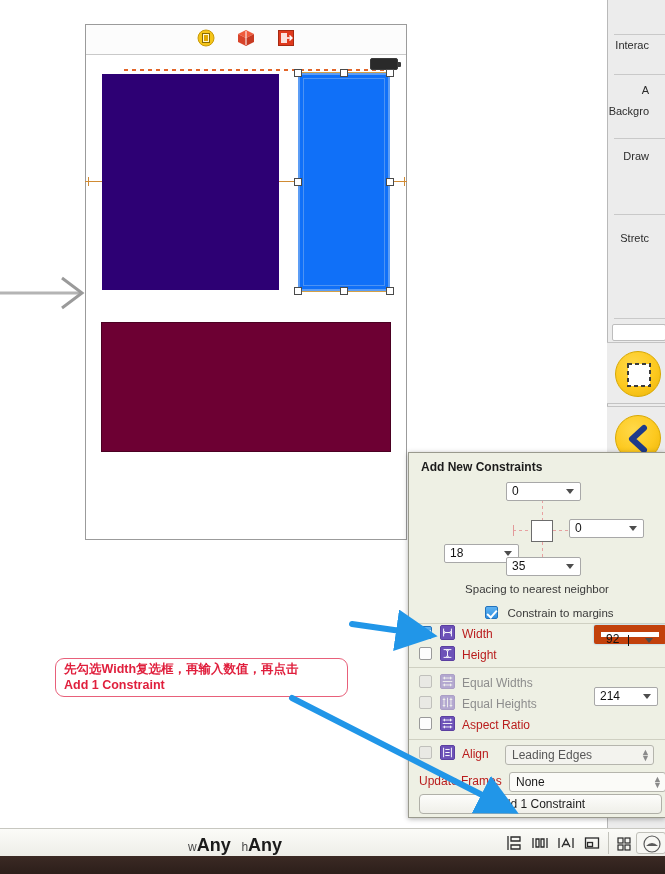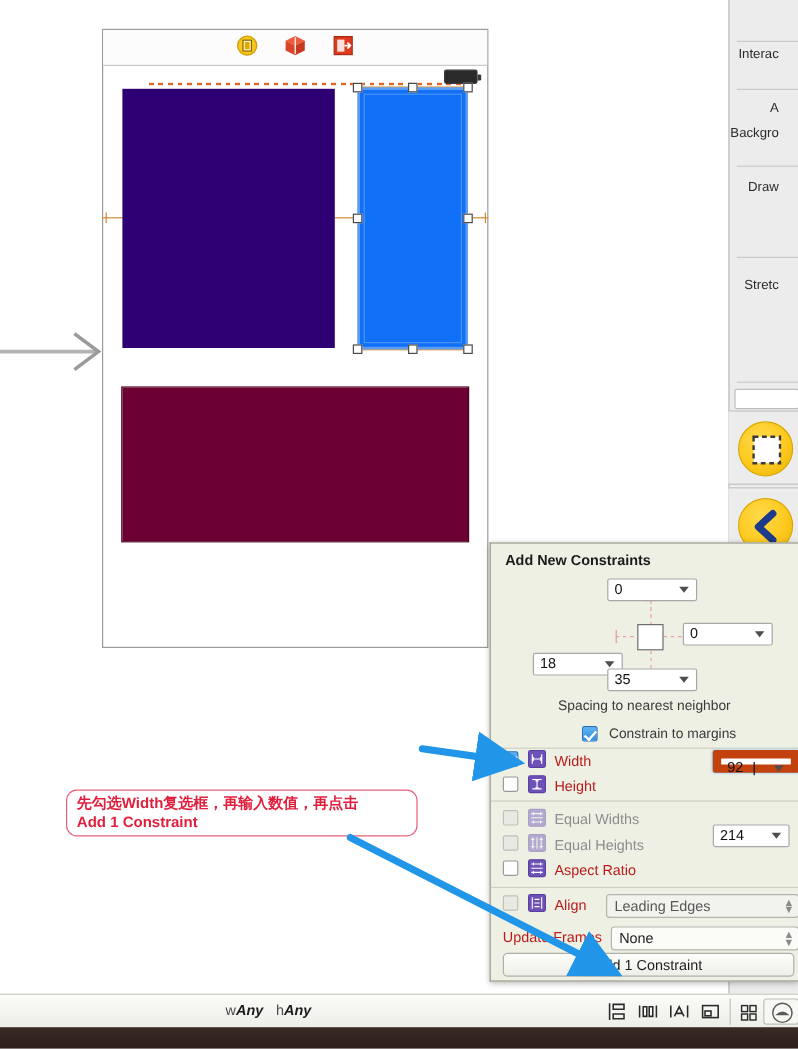--- a/index.html
+++ b/index.html
@@ -214,21 +214,21 @@
 
   
   .bottom-bar {
     position:absolute; left:0; top:828px; width:665px; height:28px;
     background: linear-gradient(180deg,#fbfbf8 0%, #eeeee8 100%);
     border-top:1px solid #c7c7c0;
   }
   .sizeclass {
     position:absolute; left:188px; top:6px; font-size:12px; color:#4a4a4a;
   }
-  .sizeclass b { color:#1b1b1b; font-size:12px;font-style:italic; }
+  .sizeclass b { color:#1b1b1b; font-size:18px; }
   .bbtn { position:absolute; top:5px; width:20px; height:18px; }
   .bsep { position:absolute; top:3px; width:1px; height:22px; background:#c2c2bb; }
   .bbox {
     position:absolute; top:3px; width:30px; height:22px;
     border:1px solid #c0c0b9; border-radius:3px; background:#f7f7f3;
   }
 </style>
 </head>
 <body>
 
@@ -410,21 +410,21 @@
     <div class="rowlbl" style="left:53px; top:265px;">Aspect Ratio</div>
 
     <div class="pop-div" style="top:286px;"></div>
 
     <div class="chk dim" style="left:10px; top:293px;"></div>
     <svg class="glyph" style="left:31px; top:292px;" viewBox="0 0 15 15">
       <rect x="0" y="0" width="15" height="15" fill="#6d52b8"></rect>
       <path d="M3 2 v11 M12 2 v11 M5 4 h5 M5 7.5 h5 M5 11 h5" stroke="#fff" stroke-width="1.1" fill="none"></path>
     </svg>
     <div class="rowlbl" style="left:53px; top:294px;">Align</div>
-    <div class="combo" style="left:96px; top:292px; width:161px;">
+    <div class="combo" style="left:96px; top:292px; width:149px;">
       <span>Leading Edges</span>
       <span class="updown">▲<br>▼</span>
     </div>
 
     <div class="rowlbl" style="left:10px; top:321px;">Update Frames</div>
     <div class="combo active" style="left:100px; top:319px; width:157px;">
       <span>None</span>
       <span class="updown">▲<br>▼</span>
     </div>
 

